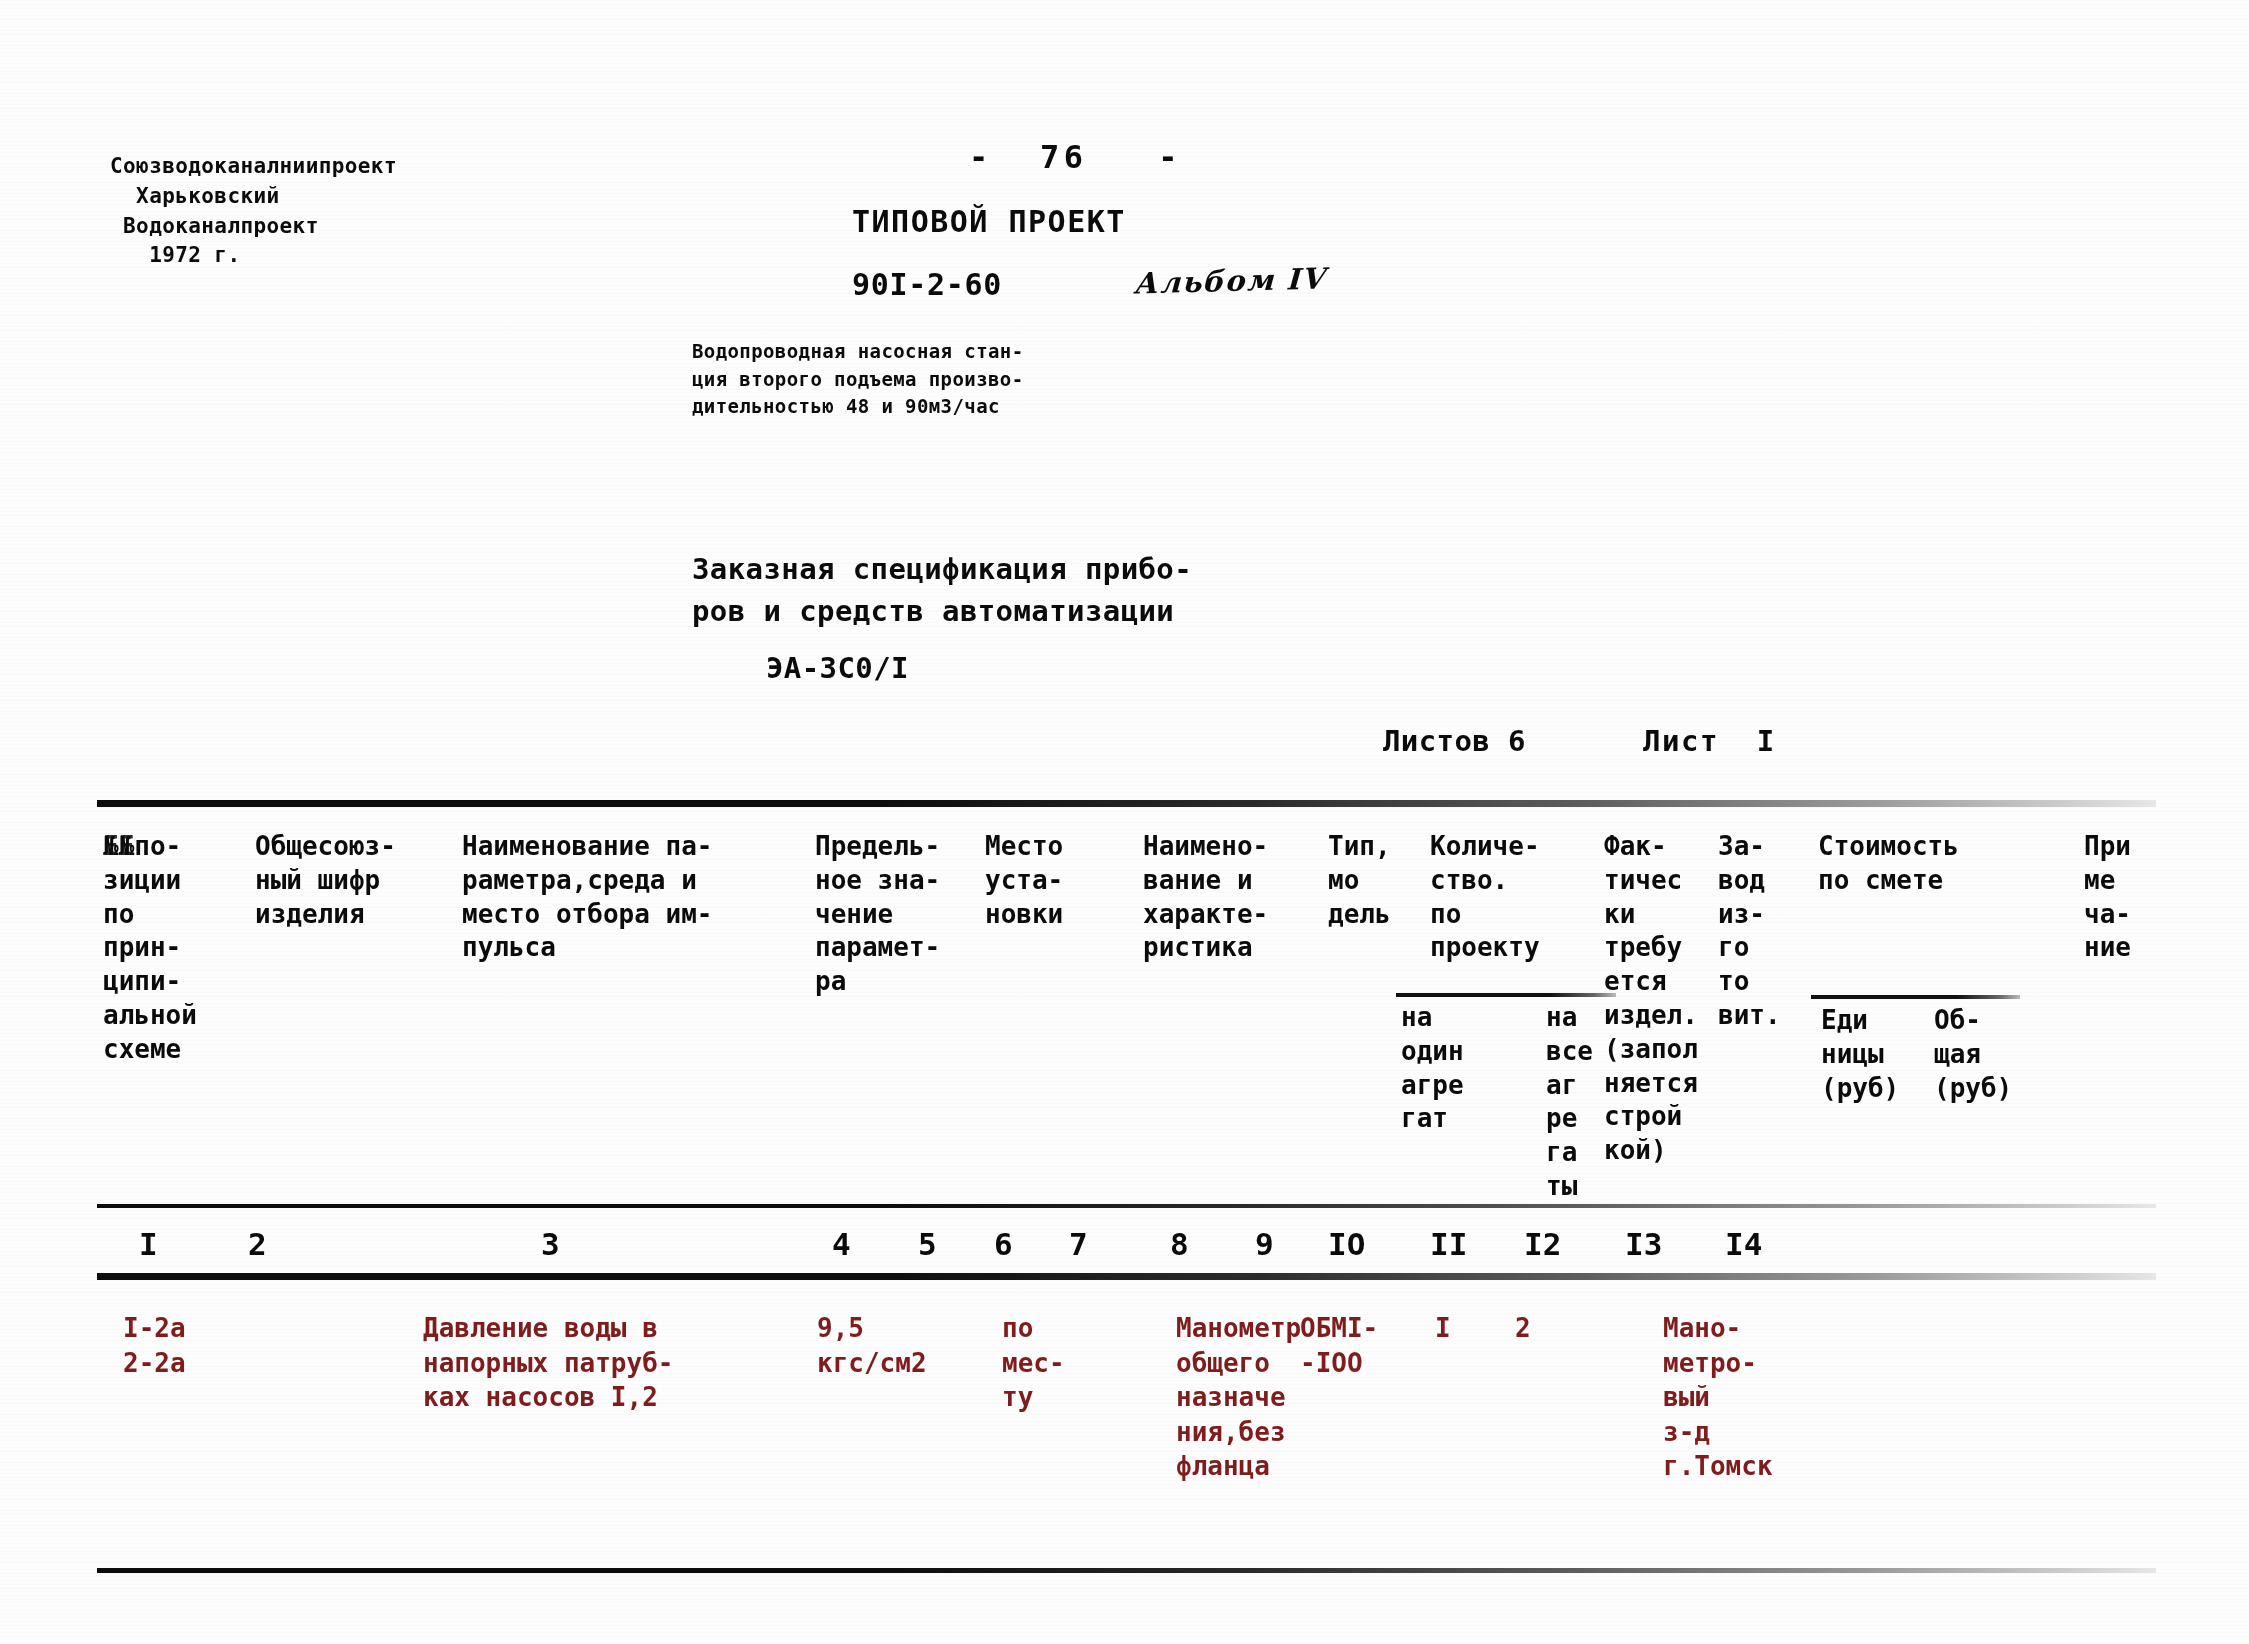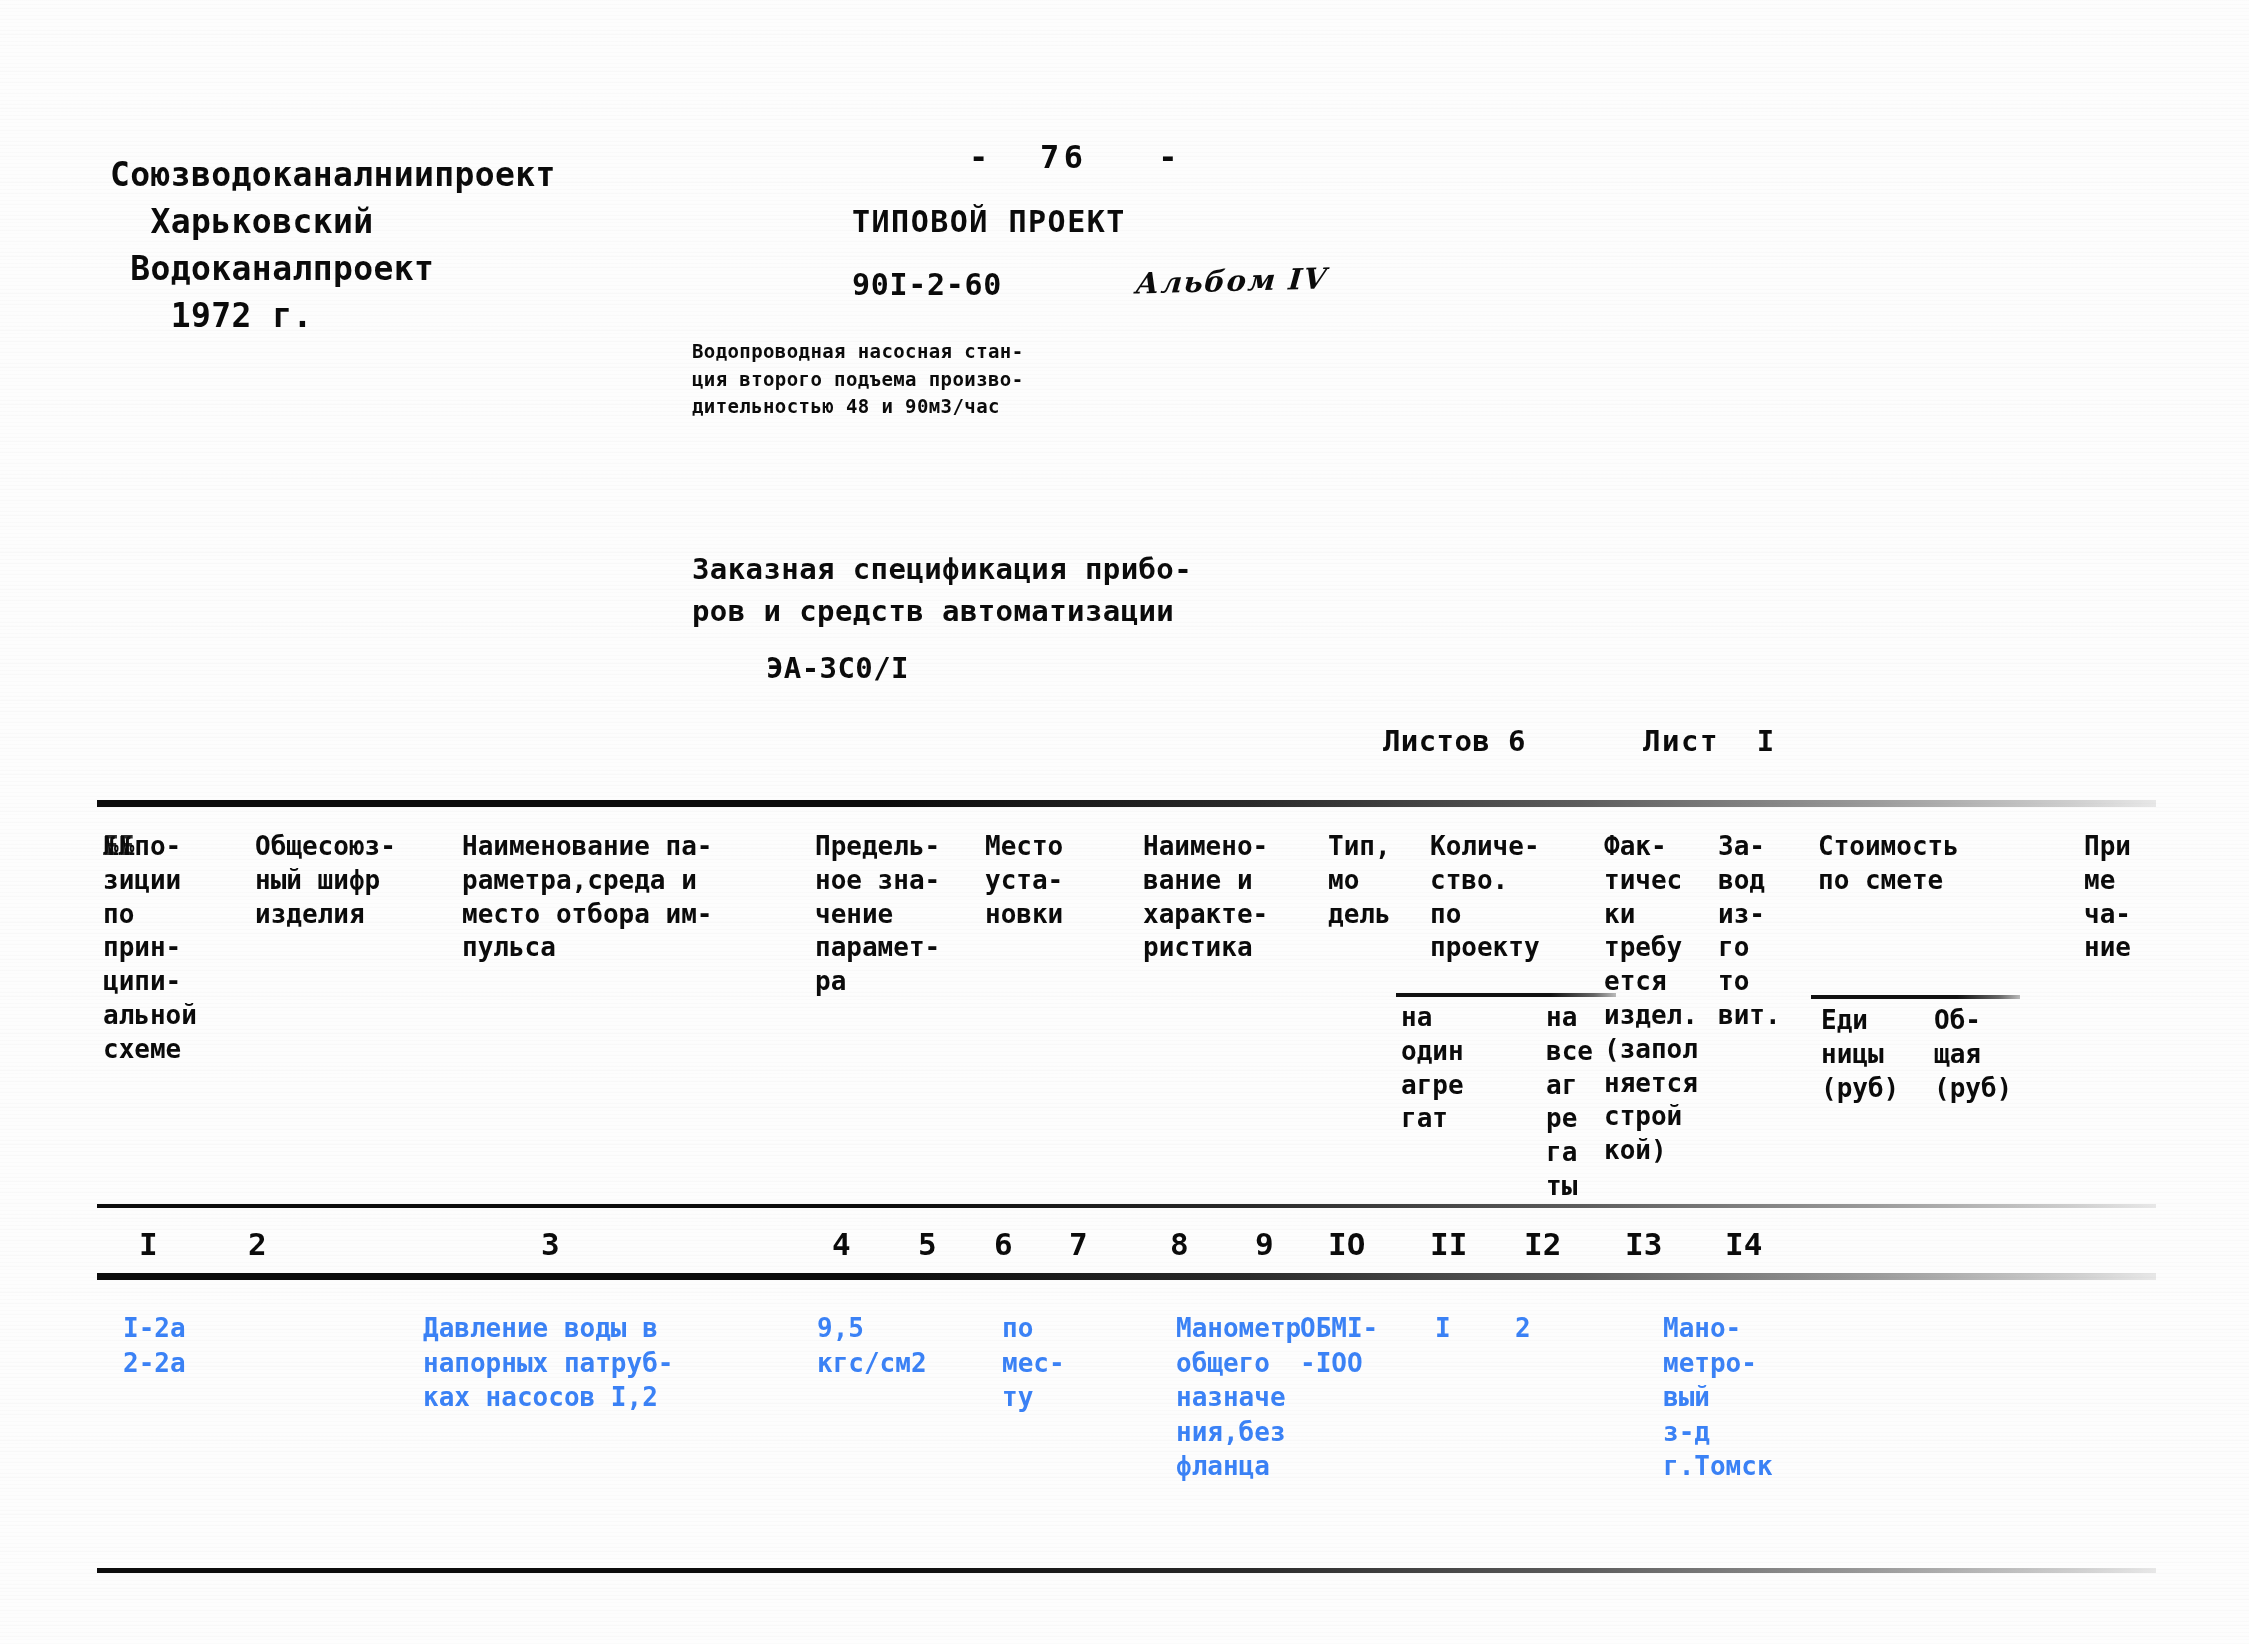--- a/index.html
+++ b/index.html
@@ -34,21 +34,21 @@
   .hand {
     position: absolute;
     font-family: "DejaVu Serif", "Liberation Serif", serif;
     font-style: italic;
     font-weight: 700;
     color: #0b0b0b;
     white-space: pre;
     transform: skewX(-6deg) rotate(-1.5deg);
   }
   
-  #org-block { left: 110px; top: 152px; font-size: 33px; line-height: 1.42; }
+  #org-block { left: 110px; top: 152px; font-size: 21px; line-height: 1.42; }
   #page-number { left: 969px; top: 141px; font-size: 32px; letter-spacing: 4.4px; }
   #doc-type { left: 852px; top: 207px; font-size: 30px; letter-spacing: 1.5px; }
   #doc-code { left: 852px; top: 270px; font-size: 30px; letter-spacing: 0.7px; }
   #album-note { left: 1136px; top: 264px; font-size: 29px; letter-spacing: 1.5px; }
   #object-desc { left: 692px; top: 338px; font-size: 19px; line-height: 1.45; }
   #spec-title { left: 692px; top: 548px; font-size: 29px; line-height: 1.45; }
   #spec-code { left: 766px; top: 654px; font-size: 29px; }
   #sheets-total { left: 1383px; top: 727px; font-size: 29px; }
   #sheet-number { left: 1643px; top: 727px; font-size: 29px; letter-spacing: 1.5px; }
 
@@ -119,21 +119,21 @@
     white-space: pre;
   }
 
   
   .dcell {
     position: absolute;
     font-family: "DejaVu Sans Mono", "Liberation Mono", monospace;
     font-weight: 700;
     font-size: 26px;
     line-height: 1.33;
-    color: #3b82f6;
+    color: #7f1d1d;
     white-space: pre;
   }
   #d1  { left: 123px;  top: 1311px; }
   #d3  { left: 423px;  top: 1311px; }
   #d4  { left: 817px; top: 1311px; }
   #d5  { left: 1002px; top: 1311px; }
   #d6  { left: 1176px; top: 1311px; }
   #d7  { left: 1300px; top: 1311px; }
   #d8  { left: 1435px; top: 1311px; }
   #d9  { left: 1515px; top: 1311px; }

